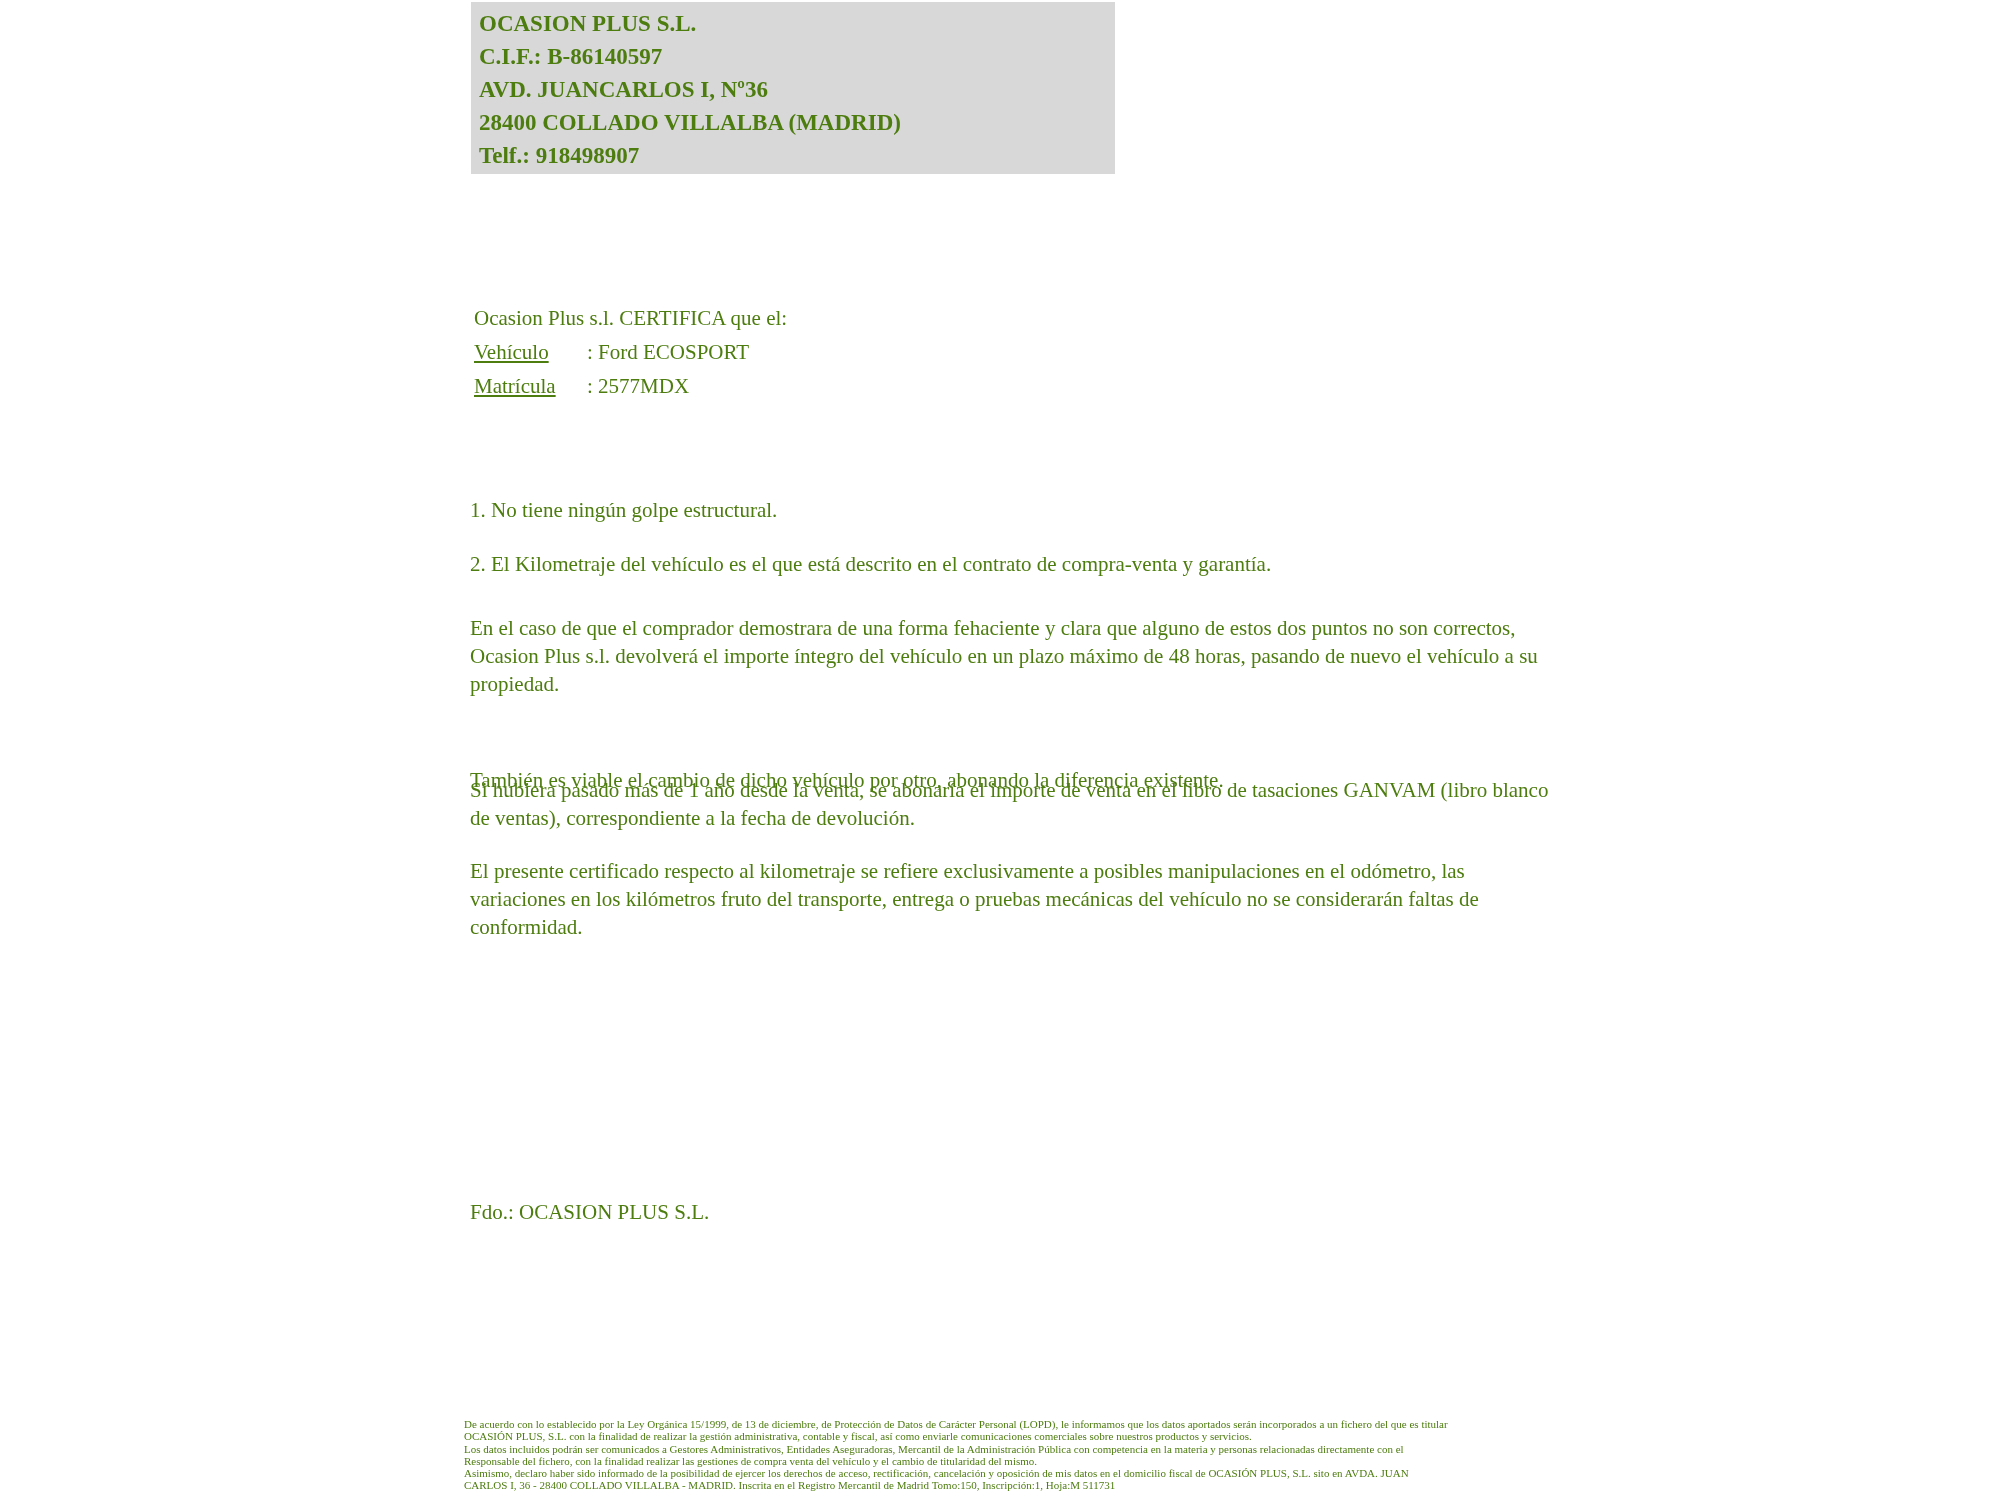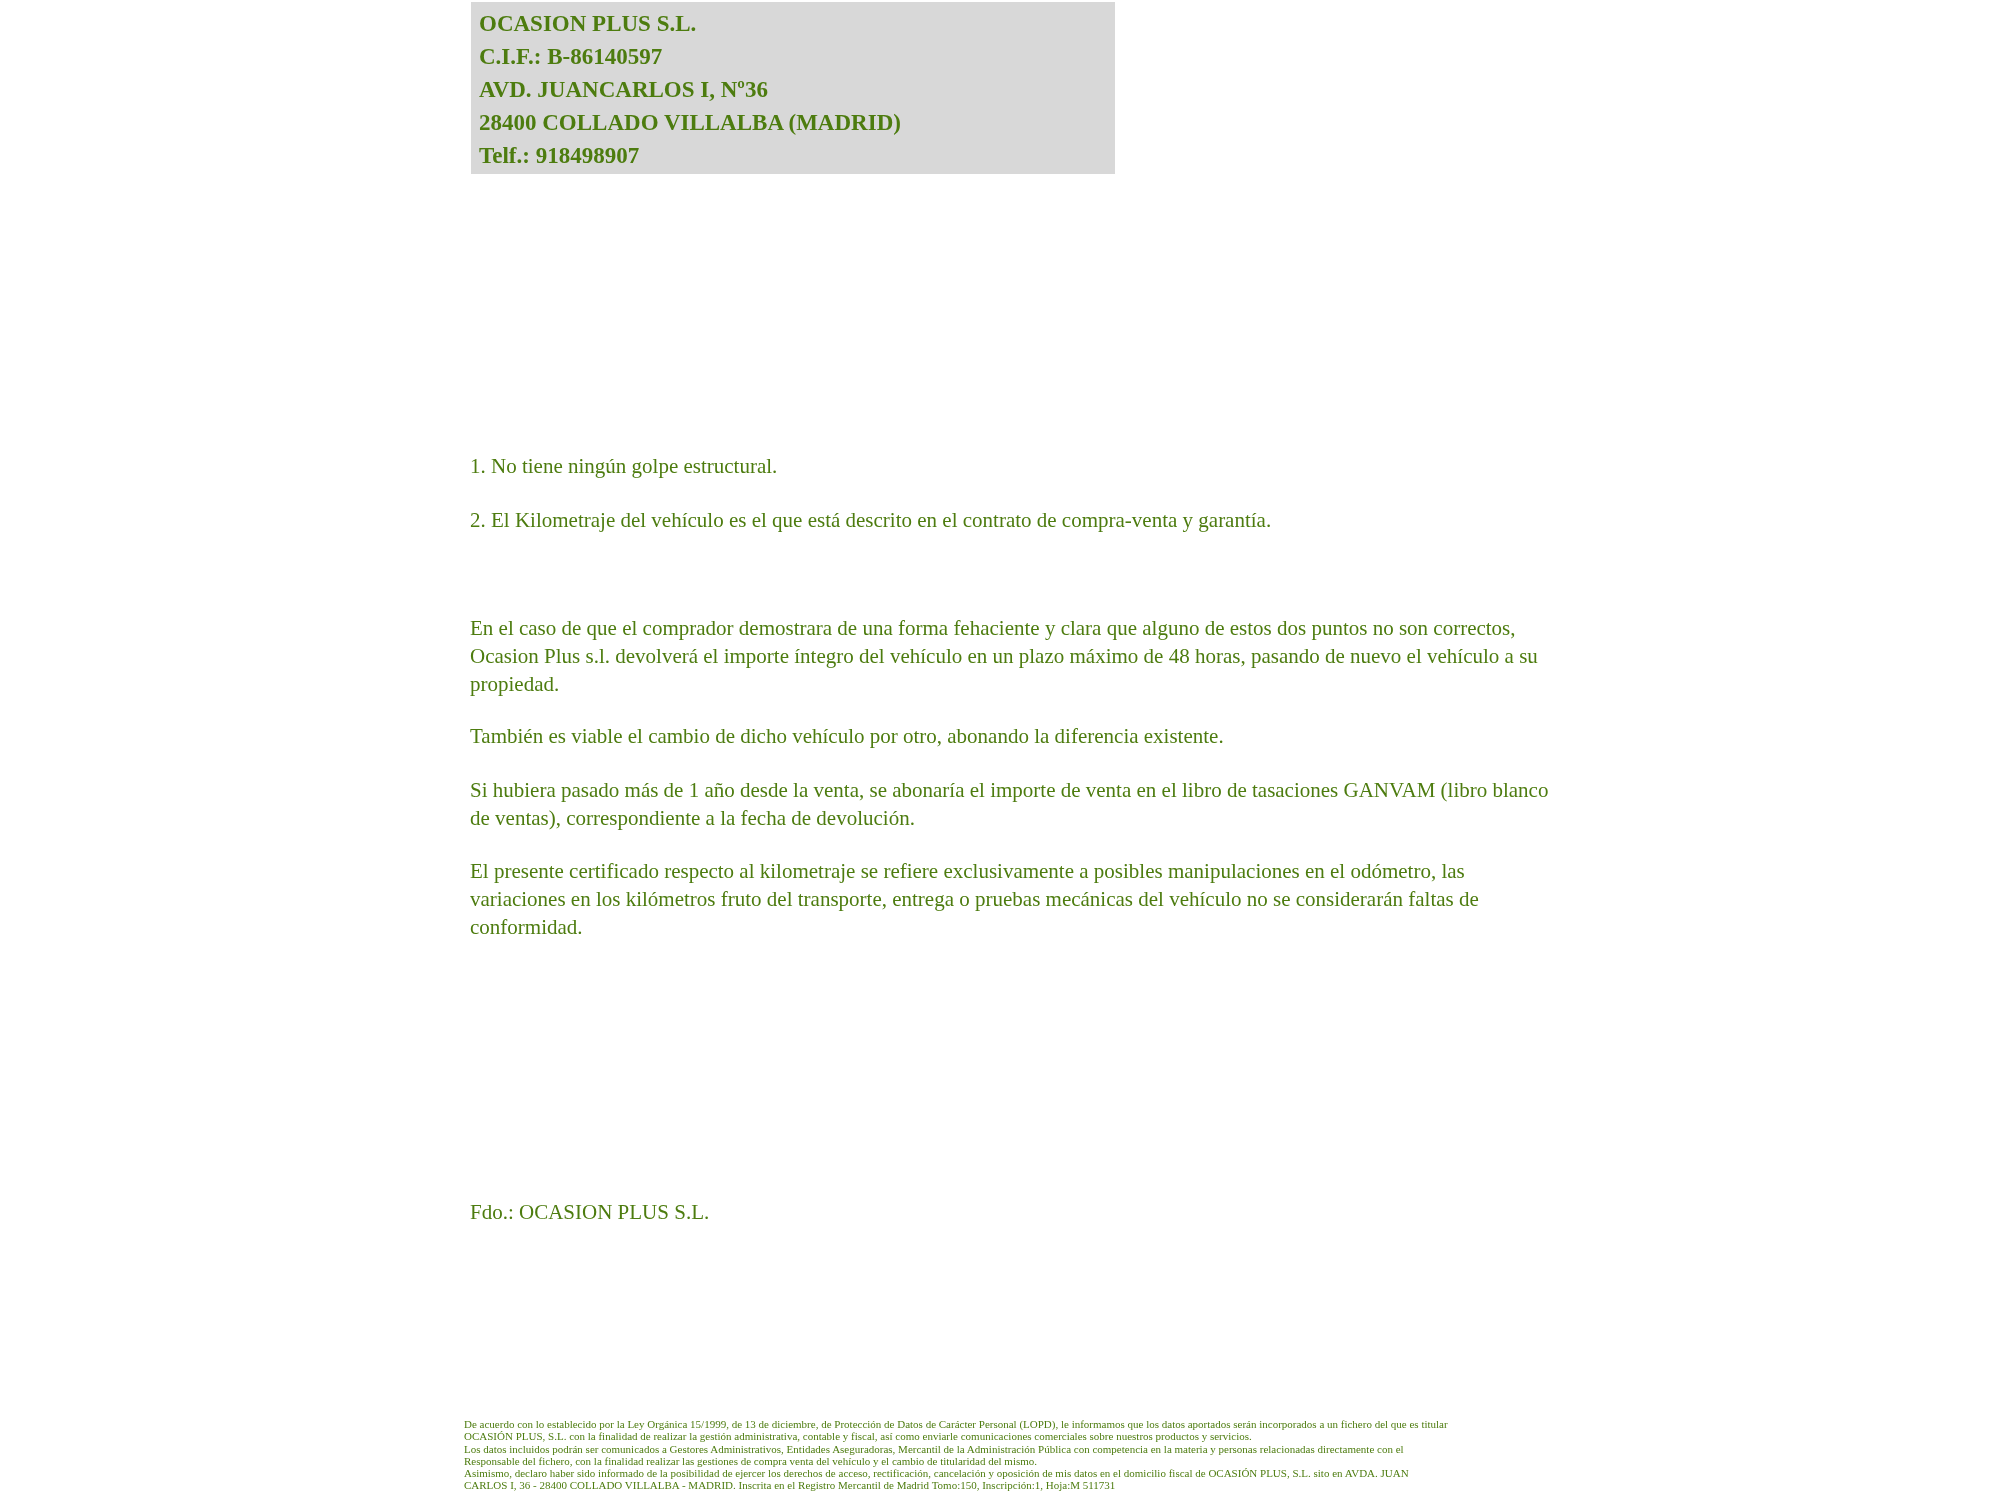--- a/index.html
+++ b/index.html
@@ -51,21 +51,21 @@
     display: inline-block;
     width: 113px;
     text-decoration: underline;
   }
   .body-text {
     position: absolute;
     left: 470px;
     font-size: 21px;
     line-height: 28px;
   }
-  .one-line { white-space: nowrap; }
+  .one-line { white-space: nowrap; margin-top: 44px; }
   .para { width: 1082px; }
   .signature-line {
     position: absolute;
     left: 470px;
     top: 1200px;
     font-size: 21px;
     white-space: nowrap;
   }
   .footer-block {
     position: absolute;
@@ -86,20 +86,29 @@
 
   <div class="header-box">
     <div class="hline">OCASION PLUS S.L.</div>
     <div class="hline">C.I.F.: B-86140597</div>
     <div class="hline">AVD. JUANCARLOS I, Nº36</div>
     <div class="hline">28400 COLLADO VILLALBA (MADRID)</div>
     <div class="hline">Telf.: 918498907</div>
   </div>
 
 
+  <div class="certify-block">
+    <div class="certify-row">Ocasion Plus s.l. CERTIFICA que el:</div>
+    <div class="certify-row">
+      <span class="certify-label">Vehículo</span><span>: Ford ECOSPORT</span>
+    </div>
+    <div class="certify-row">
+      <span class="certify-label">Matrícula</span><span>: 2577MDX</span>
+    </div>
+  </div>
 
   <div class="body-text one-line" style="top:452px;">1. No tiene ningún golpe estructural.</div>
   <div class="body-text one-line" style="top:506px;">2. El Kilometraje del vehículo es el que está descrito en el contrato de compra-venta y garantía.</div>
 
   <div class="body-text para" style="top:614px;">En el caso de que el comprador demostrara de una forma fehaciente y clara que alguno de estos dos puntos no son correctos, Ocasion Plus s.l. devolverá el importe íntegro del vehículo en un plazo máximo de 48 horas, pasando de nuevo el vehículo a su propiedad.</div>
   <div class="body-text one-line" style="top:722px;">También es viable el cambio de dicho vehículo por otro, abonando la diferencia existente.</div>
   <div class="body-text para" style="top:776px;">Si hubiera pasado más de 1 año desde la venta, se abonaría el importe de venta en el libro de tasaciones GANVAM (libro blanco de ventas), correspondiente a la fecha de devolución.</div>
   <div class="body-text para" style="top:857px;">El presente certificado respecto al kilometraje se refiere exclusivamente a posibles manipulaciones en el odómetro, las variaciones en los kilómetros fruto del transporte, entrega o pruebas mecánicas del vehículo no se considerarán faltas de conformidad.</div>
 
   <div class="signature-line">Fdo.: OCASION PLUS S.L.</div>

